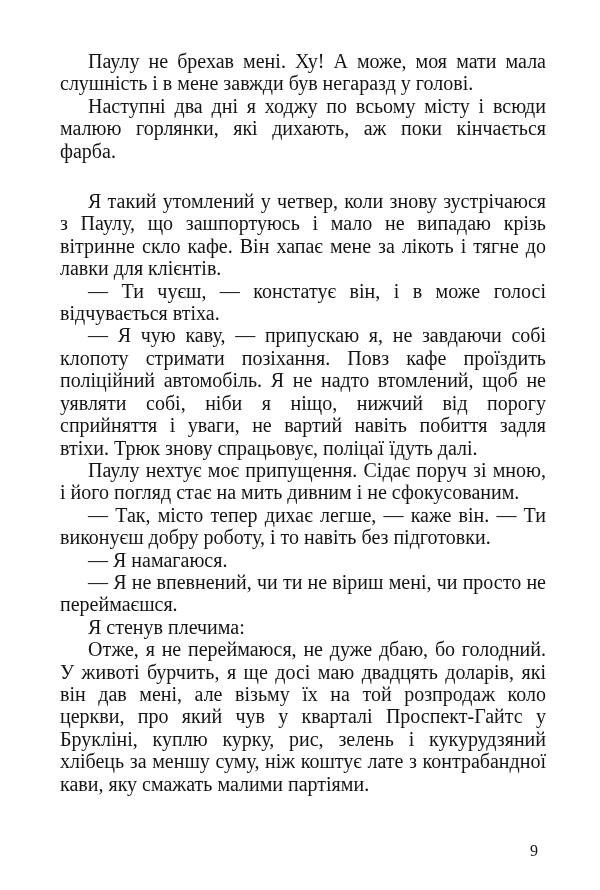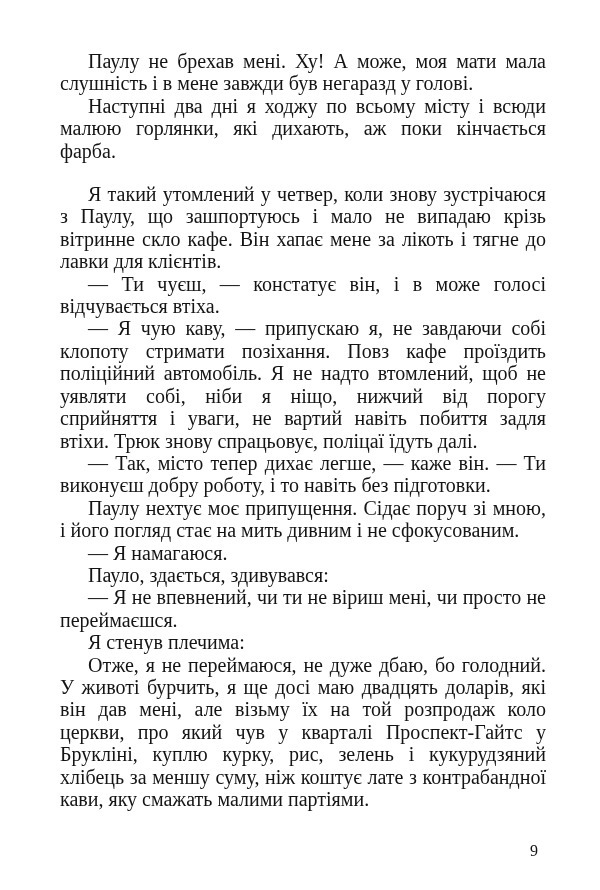--- a/index.html
+++ b/index.html
@@ -28,42 +28,41 @@
     line-height: 22.4px;
     text-align: justify;
     text-justify: inter-word;
   }
   .text-block p {
     margin: 0;
     padding: 0;
     text-indent: 28px;
   }
   .text-block p.space-before {
-    margin-top: 21px;
+    margin-top: 28px;
   }
   .page-number {
     position: absolute;
     right: 62px;
     bottom: 30px;
     font-size: 16px;
     color: #141414;
   }
 </style>
 </head>
 <body>
 
 <div class="page">
   <div class="text-block" id="text-block">
       <p class="">Паулу не брехав мені. Ху! А може, моя мати мала слушність і в мене завжди був негаразд у голові.</p>
       <p class="">Наступні два дні я ходжу по всьому місту і всюди малюю горлянки, які дихають, аж поки кінчається фарба.</p>
       <p class="space-before">Я такий утомлений у четвер, коли знову зустрічаюся з Паулу, що зашпортуюсь і мало не випадаю крізь вітринне скло кафе. Він хапає мене за лікоть і тягне до лавки для клієнтів.</p>
       <p class="">— Ти чуєш, — констатує він, і в може голосі відчувається втіха.</p>
       <p class="">— Я чую каву, — припускаю я, не завдаючи собі клопоту стримати позіхання. Повз кафе проїздить поліційний автомобіль. Я не надто втомлений, щоб не уявляти собі, ніби я ніщо, нижчий від порогу сприйняття і уваги, не вартий навіть побиття задля втіхи. Трюк знову спрацьовує, поліцаї їдуть далі.</p>
+      <p class="">Паулу нехтує моє припущення. Сідає поруч зі мною, і його погляд стає на мить дивним і не сфокусованим.</p>
       <p class="">— Так, місто тепер дихає легше, — каже він. — Ти виконуєш добру роботу, і то навіть без підготовки.</p>
-      <p class="">Паулу нехтує моє припущення. Сідає поруч зі мною, і його погляд стає на мить дивним і не сфокусованим.</p>
       <p class="">— Я намагаюся.</p>
-      <p class="">Пауло, здається, здивувався:</p>
       <p class="">— Я не впевнений, чи ти не віриш мені, чи просто не переймаєшся.</p>
       <p class="">Я стенув плечима:</p>
       <p class="">Отже, я не переймаюся, не дуже дбаю, бо голодний. У животі бурчить, я ще досі маю двадцять доларів, які він дав мені, але візьму їх на той розпродаж коло церкви, про який чув у кварталі Проспект-Гайтс у Брукліні, куплю курку, рис, зелень і кукурудзяний хлібець за меншу суму, ніж коштує лате з контрабандної кави, яку смажать малими партіями.</p>
     </div>
   <div class="page-number">9</div>
 </div>
 
 </body></html>

